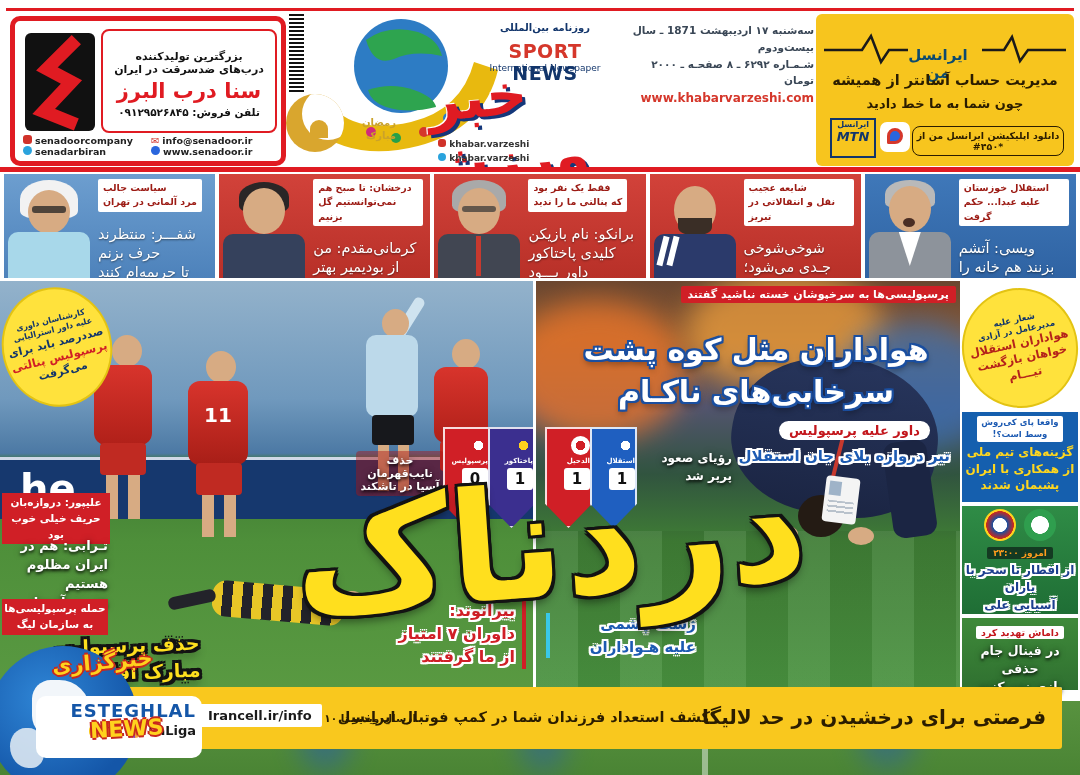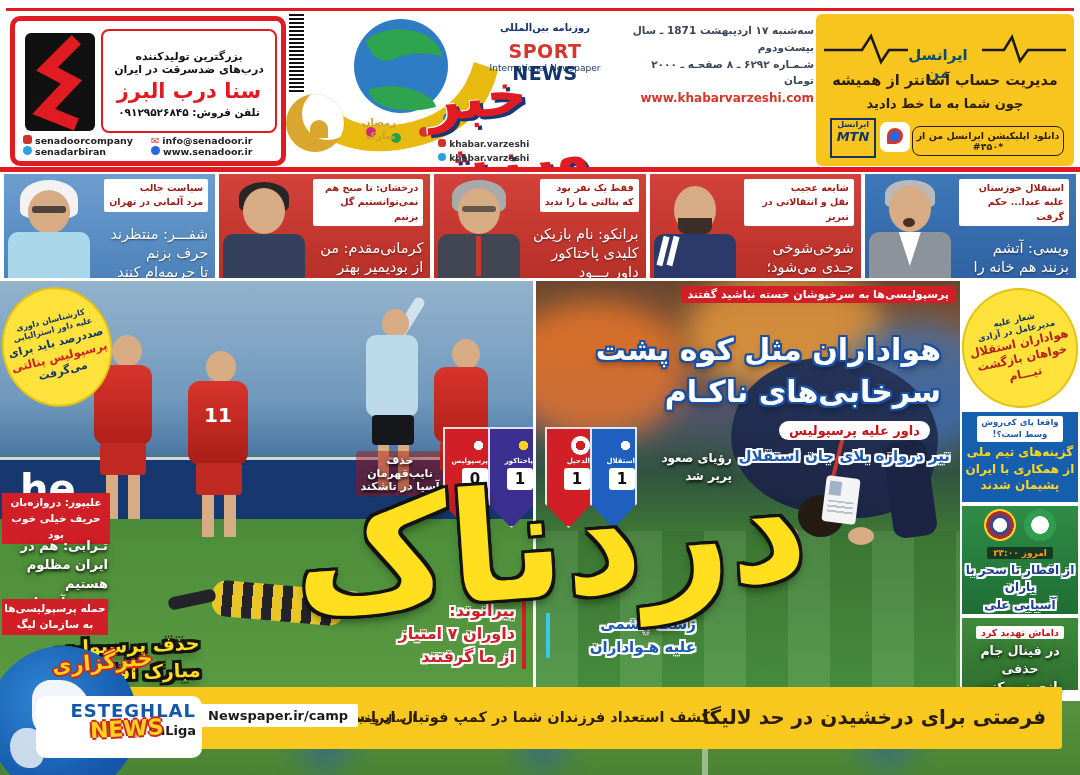--- a/index.html
+++ b/index.html
@@ -19,21 +19,21 @@
   .chip-wb{background:#fff;color:#1c5ab2;font-weight:bold}
   
   .sana{border:5px solid #e01b22;border-radius:10px;background:#fff}
   .sana-inner{border:2px solid #e01b22;border-radius:8px}
   .barcode{background:repeating-linear-gradient(180deg,#111 0 2px,#fff 2px 4px)}
   .irancell{background:#f7c51e;border-radius:6px}
   
   .strip{display:flex;gap:4px;padding:2px 4px;background:#fff}
   .card{flex:1;display:flex;overflow:hidden;position:relative}
   .card-photo{width:92px;flex:none;position:relative;overflow:hidden}
-  .card-text{flex:1;padding:5px 7px 4px 2px;text-align:right;direction:rtl}
+  .card-text{flex:1;padding:5px 7px 4px 2px;text-align:left;direction:rtl}
   .card-label{display:inline-block;background:#fff;color:#9c1b14;font-size:9.5px;font-weight:bold;padding:2px 5px;line-height:1.5;border-radius:2px}
   .card-headline{color:#fff;font-weight:400;font-size:14.5px;line-height:1.32;margin-top:13px}
   .fig-head{position:absolute;border-radius:50%;background:#d7ab83}
   .fig-hair{position:absolute;border-radius:50% 50% 20% 20%}
   .fig-torso{position:absolute;border-radius:10px 10px 0 0}
   
   .pennant{position:absolute;width:43px;height:97px;clip-path:polygon(0 0,100% 0,100% 76%,50% 100%,0 76%);
            display:flex;flex-direction:column;align-items:flex-end;border:2px solid rgba(255,255,255,.85)}
   .p-logo{width:19px;height:19px;border-radius:50%;background:#fff;margin-top:7px}
   .p-name{font-size:7px;color:#fff;font-weight:bold;margin-top:2px;direction:rtl}
@@ -305,21 +305,21 @@
       <div class="a" style="left:312px;top:246px;width:26px;height:18px;border-radius:50%;background:#d7ab83"></div>
       <div class="a" style="left:352px;top:160px;width:44px;height:96px;background:#1b2543;border-radius:12px;transform:rotate(-8deg)"></div>
       <div class="a" style="left:300px;top:150px;width:4px;height:52px;background:#c7392e;transform:rotate(14deg)"></div>
       <div class="a" style="left:288px;top:196px;width:34px;height:46px;background:#f4f4f4;border-radius:4px;transform:rotate(7deg)">
         <div class="a" style="left:4px;top:5px;width:12px;height:14px;background:#9fb3c8"></div>
         <div class="a" style="left:4px;top:24px;width:26px;height:14px;background:repeating-linear-gradient(180deg,#b9c2cc 0 2px,#f4f4f4 2px 5px)"></div>
       </div>
     </div>
 
     <div class="a rtl chip-red" style="top:5px;right:4px;font-size:11px;padding:2px 7px;border-radius:2px">پرسپولیسی‌ها به سرخپوشان خسته نباشید گفتند</div>
-    <div class="a rtl pre o-blue" style="top:48px;right:19px;width:400px;text-align:right;font-size:30px;font-weight:900;color:#fff;line-height:1.4">هواداران مثل کوه پشت
+    <div class="a rtl pre o-blue" style="top:48px;right:4px;width:400px;text-align:center;font-size:30px;font-weight:900;color:#fff;line-height:1.4">هواداران مثل کوه پشت
 سرخابی‌های ناکـام</div>
     <div class="a rtl chip-wr" style="top:140px;right:30px;font-size:13px;padding:2px 10px;border-radius:10px">داور علیه پرسپولیس</div>
     <div class="a rtl o-white" style="top:166px;right:10px;font-size:15px;font-weight:900;color:#1c5ab2">تیر دروازه بلای جان استقلال</div>
 
     <div class="pennant" style="left:9px;top:146px;background:#d01f26">
       <div class="p-logo" style="background:radial-gradient(circle,#d01f26 35%,#fff 36%)"></div>
       <div class="p-name">الدحیل</div>
       <div class="p-score">1</div>
     </div>
     <div class="pennant" style="left:54px;top:146px;background:#1f5fc0">
@@ -372,21 +372,21 @@
     <div class="a blur" style="left:300px;top:10px;width:50px;height:60px;background:#2a5fa8;opacity:.6"></div>
     <div class="a blur" style="left:520px;top:16px;width:46px;height:56px;background:#2a5fa8;opacity:.55"></div>
     <div class="a blur" style="left:860px;top:8px;width:54px;height:60px;background:#2a5fa8;opacity:.55"></div>
     <div class="a" style="left:702px;top:0;width:6px;height:74px;background:rgba(255,255,255,.45)"></div>
   </div>
 
   <div class="a" style="left:100px;top:687px;width:962px;height:62px;background:#f9c81e;border-radius:3px;z-index:3">
     <div class="a rtl" style="right:16px;top:18px;font-size:20px;font-weight:900;color:#2b1d00">فرصتی برای درخشیدن در حد لالیگا</div>
     <div class="a rtl" style="right:352px;top:22px;font-size:14.5px;font-weight:bold;color:#2b1d00">کشف استعداد فرزندان شما در کمپ فوتبال ایرانسل</div>
     <div class="a rtl" style="right:646px;top:25px;font-size:10.5px;font-weight:bold;color:#2b1d00">ارسال ویدیو تا ۱۰ خرداد</div>
-    <div class="a" style="left:98px;top:17px;background:#fff;color:#1a1a1a;font-size:13px;font-weight:900;padding:4px 10px;border-radius:2px">Newspaper.ir/camp</div>
+    <div class="a" style="left:98px;top:17px;background:#fff;color:#1a1a1a;font-size:13px;font-weight:900;padding:4px 10px;border-radius:2px">Irancell.ir/info</div>
   </div>
 
   <div class="a" style="left:-12px;top:646px;width:150px;height:150px;border-radius:50%;background:radial-gradient(circle at 38% 35%,#2f86d6,#1456a8 70%);z-index:4">
     <div class="a" style="left:44px;top:34px;width:58px;height:58px;border-radius:38% 62% 55% 45%;background:#f2f6fa"></div>
     <div class="a" style="left:22px;top:82px;width:34px;height:40px;border-radius:50% 50% 40% 60%;background:#e8eef5;opacity:.85"></div>
   </div>
   <div class="a" style="left:36px;top:696px;width:166px;height:62px;background:#fff;border-radius:10px;z-index:5;padding:4px 6px;box-sizing:border-box">
     <div style="font-size:18px;font-weight:900;color:#1456a8;letter-spacing:1px;text-align:right">ESTEGHLAL</div>
     <div style="display:flex;align-items:center;gap:6px;justify-content:flex-end;margin-top:2px">
       <div style="background:#f9c81e;border-radius:5px;padding:1px 5px;font-size:9px;font-weight:900;color:#12356b;font-style:italic"><span>MTN</span></div>

